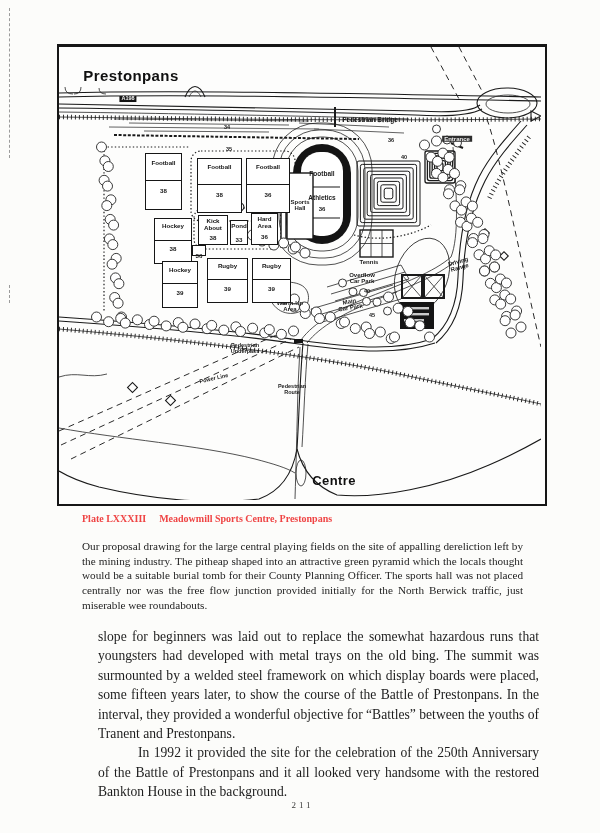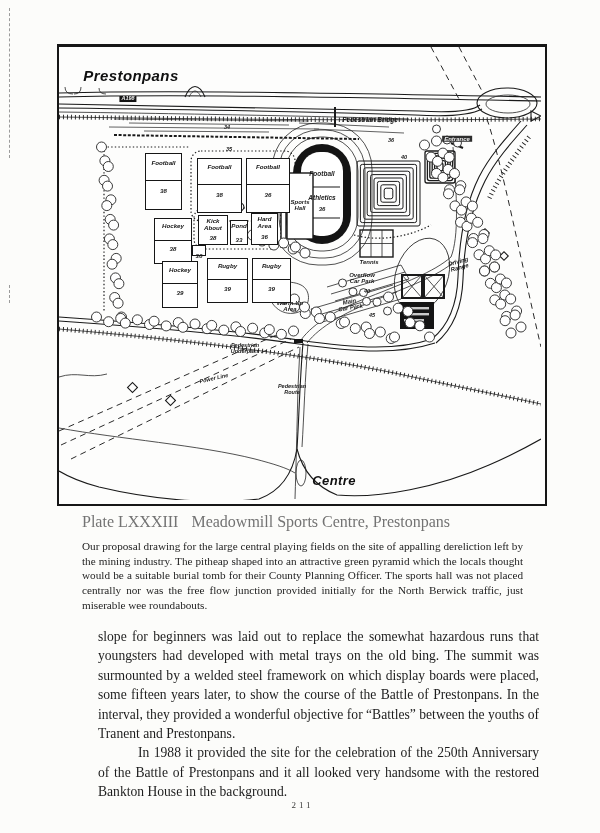--- a/index.html
+++ b/index.html
@@ -3,21 +3,21 @@
 <meta charset="utf-8">
 <style>
   html,body{margin:0;padding:0;background:#efefed;}
   .page{position:relative;width:600px;height:833px;background:#fcfcfa;overflow:hidden;
         font-family:"Liberation Serif",serif;color:#222;}
   .scan-mark{position:absolute;border-left:1.5px dashed #9b9b9b;width:0;}
   
   .map-frame{position:absolute;left:57px;top:44px;width:486px;height:457px;
              background:#fdfdfc;border:2px solid #161616;border-top-width:3px;}
   .map-frame svg{position:absolute;left:0;top:0;}
-  #map-labels{position:absolute;left:0;top:0;width:100%;height:100%;font-style:italic;}
+  #map-labels{position:absolute;left:0;top:0;width:100%;height:100%;}
   .mlabel{position:absolute;transform:translate(-50%,-50%);
           font-family:"Liberation Sans",sans-serif;font-weight:700;color:#1b1b1b;
           white-space:pre-line;text-align:center;line-height:1.08;}
   .mlabel.town{letter-spacing:.4px;color:#101010;}
   .mfield{position:absolute;background:#fff;border:1.4px solid #161616;box-sizing:border-box;
           font-family:"Liberation Sans",sans-serif;font-weight:700;color:#141414;}
   .mfield .fl{position:absolute;top:10%;width:100%;text-align:center;font-size:6.2px;
               line-height:1.05;white-space:pre-line;}
   .mfield .fd{position:absolute;top:47%;left:0;right:0;border-top:1.2px solid #161616;}
   .mfield .fn{position:absolute;top:60%;width:100%;text-align:center;font-size:6.2px;}
@@ -29,22 +29,22 @@
   .ticks{stroke:#1a1a1a;fill:none;stroke-width:4.6;stroke-dasharray:.9,3.1;}
   .dash{stroke:#2a2a2a;fill:none;stroke-width:1;stroke-dasharray:6,4.5;}
   .dots{stroke:#1b1b1b;fill:none;stroke-width:1.2;stroke-dasharray:1.4,2.2;}
   .emb{stroke:#474747;stroke-width:1;opacity:.85;}
   #trees circle{fill:#fff;stroke:#242424;stroke-width:.9;}
   #pyramid-main rect,#pyramid-small rect{fill:none;stroke:#1a1a1a;stroke-width:1;}
   #pyramid-small rect{stroke-width:1.3;}
   .blk{fill:#141414;stroke:none;}
   .whiteblk{fill:#fff;stroke:#161616;stroke-width:1.4;}
   
-  .caption-line{position:absolute;left:82px;top:513px;width:442px;font-size:16px;
-                font-weight:400;color:#737373;}
+  .caption-line{position:absolute;left:82px;top:513px;width:442px;font-size:10px;
+                font-weight:700;color:#ef4444;}
   .caption-line .plate{margin-right:13px;}
   .fig-caption{position:absolute;left:82px;top:539px;width:441px;font-size:11.2px;
                line-height:14.7px;text-align:justify;color:#232323;}
   .body-text{position:absolute;left:82px;top:627px;width:441px;font-size:13.6px;
              line-height:19.4px;text-align:justify;color:#1d1d1d;margin-left:16px;}
   .body-text p{margin:0;}
   .body-text p.indent{text-indent:40px;}
   .page-num{position:absolute;left:82px;top:800px;width:441px;text-align:center;
             font-size:9px;letter-spacing:3px;color:#3a3a3a;}
 </style>
@@ -430,17 +430,17 @@
   </div>
 
   <div class="caption-line">
     <span class="plate">Plate LXXXIII</span><span>Meadowmill Sports Centre, Prestonpans</span>
   </div>
 
   <div class="fig-caption">Our proposal drawing for the large central playing fields on the site of appalling dereliction left by the mining industry.  The pitheap shaped into an attractive green pyramid which the locals thought would be a suitable burial tomb for their County Planning Officer.  The sports hall was not placed centrally nor was the free flow junction provided initially for the North Berwick traffic, just miserable wee roundabouts.</div>
 
   <div class="body-text">
     <p>slope for beginners was laid out to replace the somewhat hazardous runs that youngsters  had developed with metal trays on the old bing.  The summit was surmounted by a welded steel framework on which display boards were placed, some fifteen years later, to show the course of the Battle of Prestonpans.  In the interval, they provided a wonderful objective for “Battles” between the youths of Tranent and Prestonpans.</p>
-    <p class="indent">In 1988 it provided the site for the celebration of the 250th Anniversary of the Battle of Prestonpans and it all looked very handsome with the restored Bankton House in the background.</p>
+    <p class="indent">In 1992 it provided the site for the celebration of the 250th Anniversary of the Battle of Prestonpans and it all looked very handsome with the restored Bankton House in the background.</p>
   </div>
 
   <div class="page-num">211</div>
 </div>
 
 </body></html>

